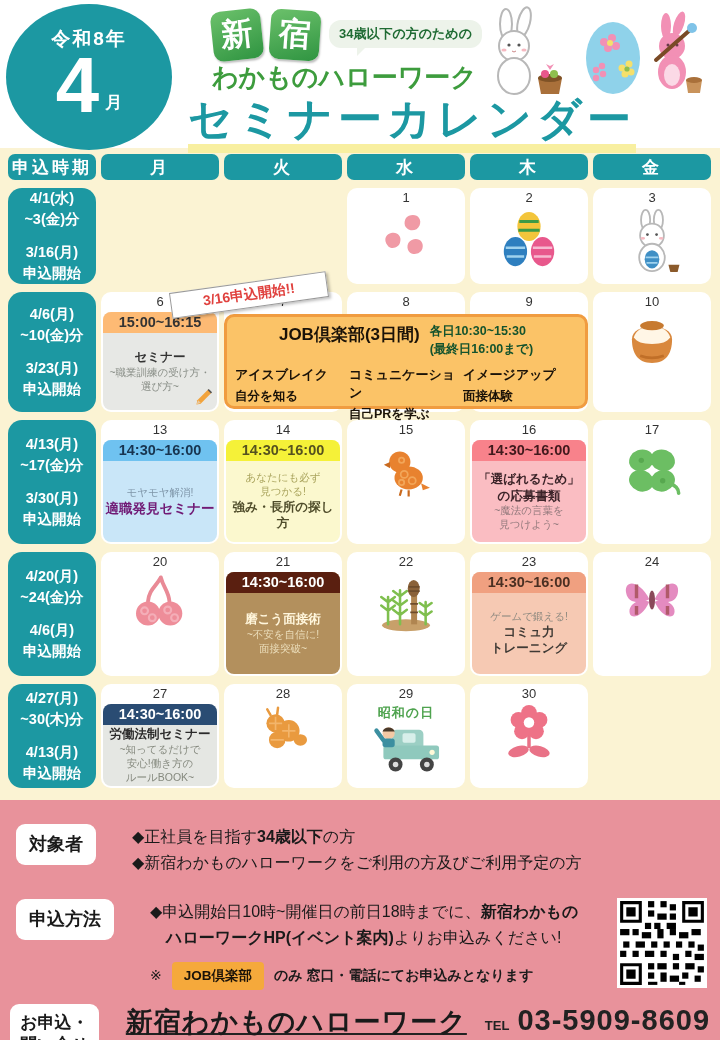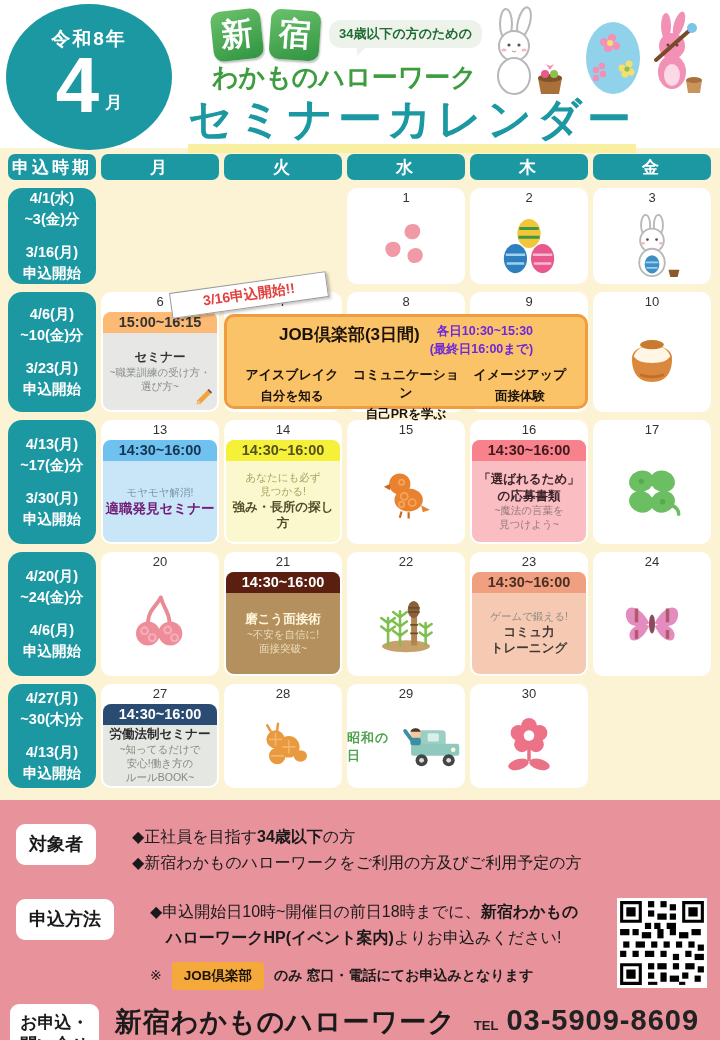--- a/index.html
+++ b/index.html
@@ -35,21 +35,21 @@
     grid-template-rows:26px 96px 120px 124px 124px 104px;gap:8px 5px;}
   .c1{grid-column:1}.c2{grid-column:2}.c3{grid-column:3}.c4{grid-column:4}.c5{grid-column:5}.c6{grid-column:6}
   .r1{grid-row:1}.r2{grid-row:2}.r3{grid-row:3}.r4{grid-row:4}.r5{grid-row:5}.r6{grid-row:6}
   .wd{background:#1C98A2;color:#fff;font-weight:bold;font-size:17px;border-radius:7px;
     display:flex;align-items:center;justify-content:center;letter-spacing:3px;}
   .period{background:#1C98A2;color:#fff;border-radius:14px;text-align:center;font-weight:bold;
     font-size:14.5px;display:flex;flex-direction:column;justify-content:center;line-height:1.45;}
   .period .gap{height:12px;}
   .cell{background:#fff;border-radius:10px;display:flex;flex-direction:column;overflow:hidden;}
   .dnum{height:20px;line-height:20px;text-align:center;font-size:13px;color:#333;flex:0 0 auto;}
-  .art{flex:1;display:flex;align-items:center;justify-content:center;flex-direction:row;}
+  .art{flex:1;display:flex;align-items:center;flex-direction:column;}
   .sem{border-radius:8px;overflow:hidden;flex:1;margin:0 2px 2px;display:flex;flex-direction:column;position:relative;}
   .sem-time{font-weight:bold;font-size:14.5px;text-align:center;padding:2px 0 3px;flex:0 0 auto;}
   .sem-body{flex:1;display:flex;flex-direction:column;justify-content:center;text-align:center;padding:1px;}
   .t{font-size:12.5px;font-weight:bold;line-height:1.32;}
   .s{font-size:10.5px;line-height:1.32;}
   .sem-grey{background:#E7E8E5}.sem-grey .sem-time{background:#fdba74;color:#333}
   .sem-grey .t{color:#333}.sem-grey .s{color:#8A8F88}
   .sem-blue{background:#C9E6F8}.sem-blue .sem-time{background:#6FC2F0;color:#17344F}
   .sem-blue .t{color:#701a75;font-size:13.5px}.sem-blue .s{color:#7E95A8}
   .sem-yellow{background:#FBF8CE}.sem-yellow .sem-time{background:#F5F138;color:#55511F}
@@ -59,44 +59,44 @@
   .sem-brown{background:#B3905D}.sem-brown .sem-time{background:#5A1F10;color:#fff}
   .sem-brown .t{color:#FFF6DC}.sem-brown .s{color:#EBDDBA}
   .sem-peach{background:#F6C9B3}.sem-peach .sem-time{background:#F0A080;color:#4A2F22}
   .sem-peach .t{color:#3F3A35}.sem-peach .s{color:#8F8A80}
   .sem-navy{background:#E5E7E3}.sem-navy .sem-time{background:#2A4C73;color:#fff}
   .sem-navy .t{color:#2B2B2B}.sem-navy .s{color:#85897E}
   .job-box{position:absolute;left:224px;top:166px;width:364px;height:95px;background:#FBC367;
     border:3px solid #F09C40;border-radius:10px;box-sizing:border-box;z-index:4;padding:6px 8px 4px;}
   .job-head{display:flex;justify-content:center;align-items:flex-start;}
   .job-title{font-size:17px;font-weight:bold;color:#1A1208;white-space:nowrap;}
-  .job-times{margin-left:10px;font-size:12.5px;font-weight:bold;color:#6d28d9;line-height:1.4;text-align:right;}
+  .job-times{margin-left:10px;font-size:12.5px;font-weight:bold;color:#14532d;line-height:1.4;text-align:left;}
   .job-cols{display:flex;justify-content:space-between;margin-top:8px;}
-  .job-col{flex:1;text-align:center;font-weight:bold;color:#1A1208;}
+  .job-col{flex:1;font-weight:bold;color:#1A1208;}
   .job-col .l1{font-size:13px;}.job-col .l2{font-size:12.5px;margin-top:4px;}
   .ribbon{position:absolute;left:170px;top:134px;width:156px;height:24px;background:#fff;
     border:1px solid #9a9a9a;box-shadow:2px 2px 3px rgba(0,0,0,.25);transform:rotate(-8deg);
     display:flex;align-items:center;justify-content:center;z-index:6;}
   .ribbon span{color:#E0413E;font-weight:bold;font-size:14px;white-space:nowrap;}
   .showa-label{color:#4FA34F;font-weight:bold;font-size:13px;letter-spacing:1px;margin-bottom:-2px;}
   .pencil{position:absolute;right:3px;bottom:3px;}
   
   .ftr{position:relative;width:720px;height:240px;background:#E8929B;box-sizing:border-box;padding-top:24px;}
   .fsec{display:flex;align-items:flex-start;margin-left:16px;}
   .flabel{background:#fff;border-radius:9px;padding:9px 13px;font-size:18px;font-weight:bold;
     color:#1A1A1A;text-align:center;flex:0 0 auto;line-height:1.3;white-space:nowrap;}
   .ftext{margin-left:36px;font-size:16px;color:#1A1A1A;line-height:1.65;}
   .b{font-weight:bold;}
   .note-line{display:flex;align-items:center;margin-top:10px;font-size:14px;}
   .job-badge{background:#F5A93B;border-radius:4px;padding:3px 12px;font-weight:bold;font-size:13.5px;
     color:#1A1208;margin:0 10px;}
   .qr{position:absolute;right:13px;top:98px;width:90px;height:90px;background:#fff;}
   .contact{display:flex;align-items:flex-start;margin:14px 0 0 10px;}
   .contact .flabel{font-size:17px;padding:8px 10px;}
-  .org-blk{margin-left:16px;}
+  .org-blk{margin-left:27px;text-decoration:underline;}
   .org{font-size:27px;font-weight:bold;color:#1A1A1A;letter-spacing:1px;white-space:nowrap;}
   .tel-blk{margin-left:18px;text-align:left;}
   .tel-row{display:flex;align-items:baseline;}
   .tel-label{font-size:13px;font-weight:bold;}
   .tel-num{font-size:29px;font-weight:bold;margin-left:8px;letter-spacing:1px;white-space:nowrap;}
   .hours{font-size:14px;font-weight:bold;margin-top:2px;text-align:center;white-space:nowrap;}
 </style>
 </head>
 <body>
 

